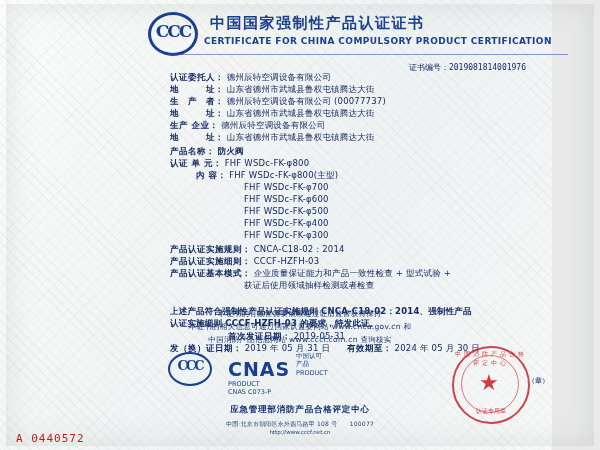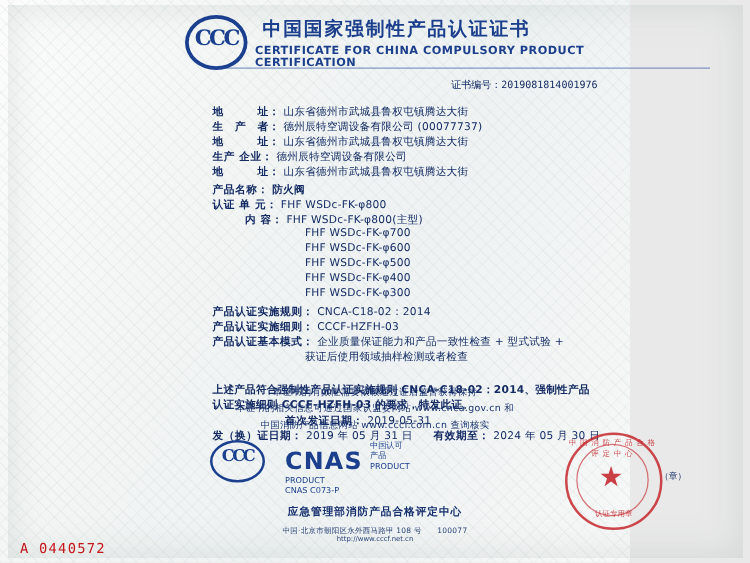--- a/index.html
+++ b/index.html
@@ -6,20 +6,21 @@
   body{
     width:600px;height:450px;
     background:#e9e9e9;
     font-family:"DejaVu Sans","Liberation Sans",sans-serif;
     overflow:hidden;
   }
   #cert{
     position:absolute;left:0;top:0;width:504px;height:450px;
     background:
       linear-gradient(115deg,#fbfcfb 0%,#f2f5f4 35%,#eef2f3 60%,#f7f8f7 100%);
+    padding-left: 48px;
   }
   
   #cert:before{
     content:"";position:absolute;inset:0;
     background:
       repeating-linear-gradient(45deg, rgba(200,215,210,.22) 0 1px, transparent 1px 7px),
       repeating-linear-gradient(-45deg, rgba(205,218,214,.18) 0 1px, transparent 1px 9px);
     pointer-events:none;
   }
   .paper-edge{
@@ -156,20 +157,24 @@
     <div class="ccctext">CCC</div>
   </div>
   <div class="title-cn">中国国家强制性产品认证证书</div>
   <div class="title-en">CERTIFICATE FOR CHINA COMPULSORY PRODUCT CERTIFICATION</div>
   <div class="rule"></div>
 
   <div class="certno">
     <span>证书编号：</span><span class="mono">2019081814001976</span>
   </div>
 
+  <div class="row" style="left:170px;top:72px;">
+    <span class="lbl">认证委托人：</span>
+    <span class="val">德州辰特空调设备有限公司</span>
+  </div>
   <div class="row" style="left:170px;top:84px;">
     <span class="lbl">地　　　址：</span>
     <span class="val">山东省德州市武城县鲁权屯镇腾达大街</span>
   </div>
   <div class="row" style="left:170px;top:96px;">
     <span class="lbl">生　产　者：</span>
     <span class="val">德州辰特空调设备有限公司 (00077737)</span>
   </div>
   <div class="row" style="left:170px;top:108px;">
     <span class="lbl">地　　　址：</span>

